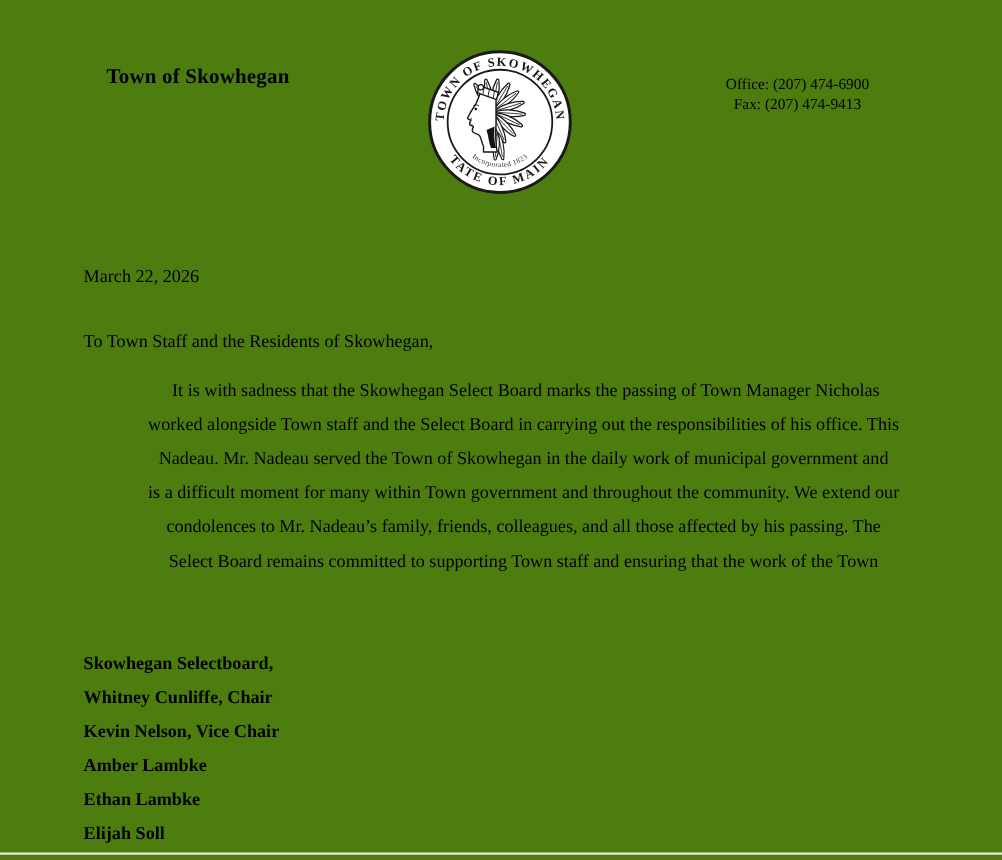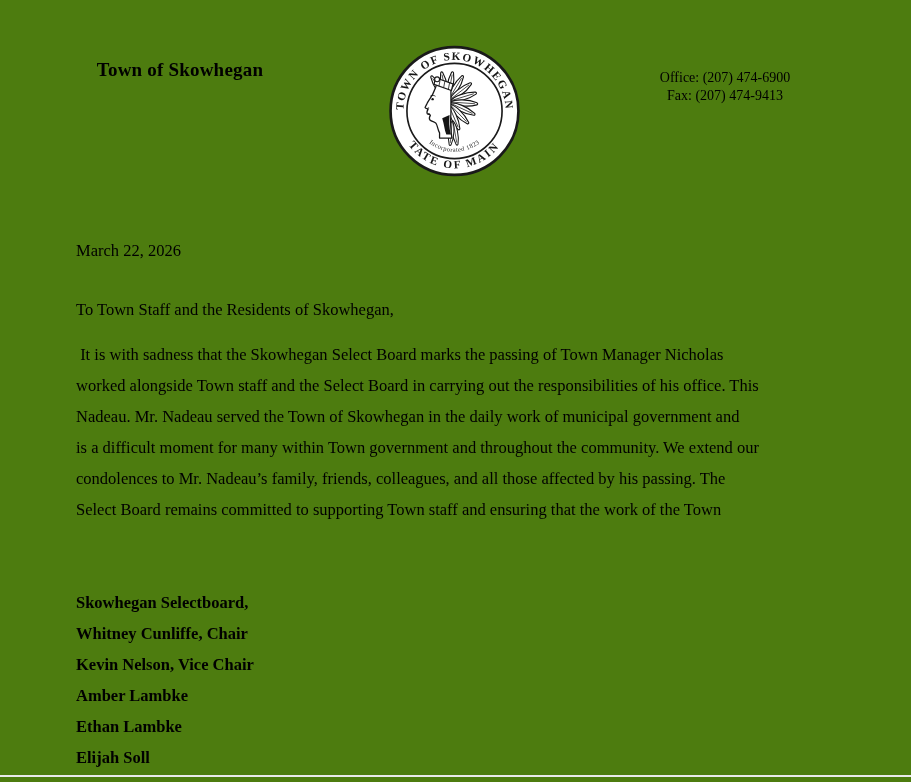--- a/index.html
+++ b/index.html
@@ -27,21 +27,21 @@
   }
   .seal-wrap{position:absolute;left:388px;top:44px;width:133px;height:134px;}
   .seal-wrap svg{display:block;width:100%;height:100%;}
   .seal-arc{font-family:"Liberation Serif","DejaVu Serif",serif;font-weight:bold;fill:#161616;}
   .seal-inc{font-family:"Liberation Serif","DejaVu Serif",serif;fill:#2a2a2a;}
   
   .date{position:absolute;left:76px;top:241px;font-size:16.5px;white-space:pre-wrap;}
   .salutation{position:absolute;left:76px;top:284px;font-size:16.5px;white-space:pre-wrap;margin-top:16px;}
   .body-block{
     position:absolute;left:76px;top:339px;width:800px;
-    font-size:16.5px;line-height:31px;
+    font-size:16.5px;line-height:31px;text-align:center;
   }
   .body-block .line{white-space:pre-wrap;}
   .signature-block{
     position:absolute;left:76px;top:587px;width:500px;
     font-size:16.5px;line-height:31px;font-weight:bold;
   }
   .signature-block .line{white-space:pre-wrap;}
   
   .bottom-edge{
     position:absolute;left:0;top:775px;width:911px;height:2px;

